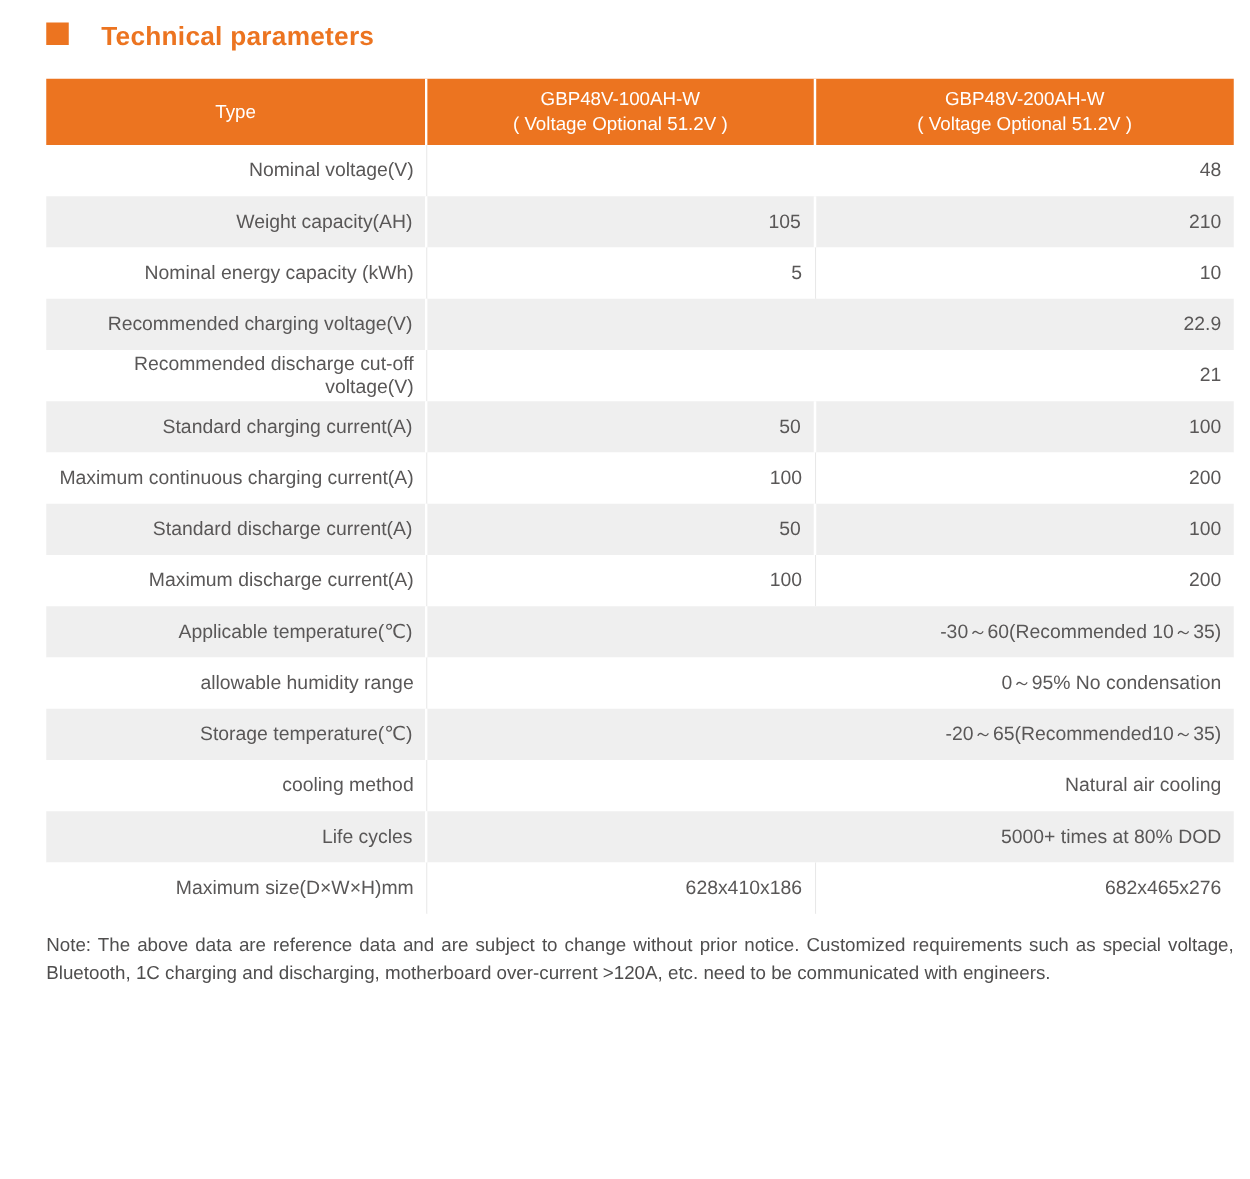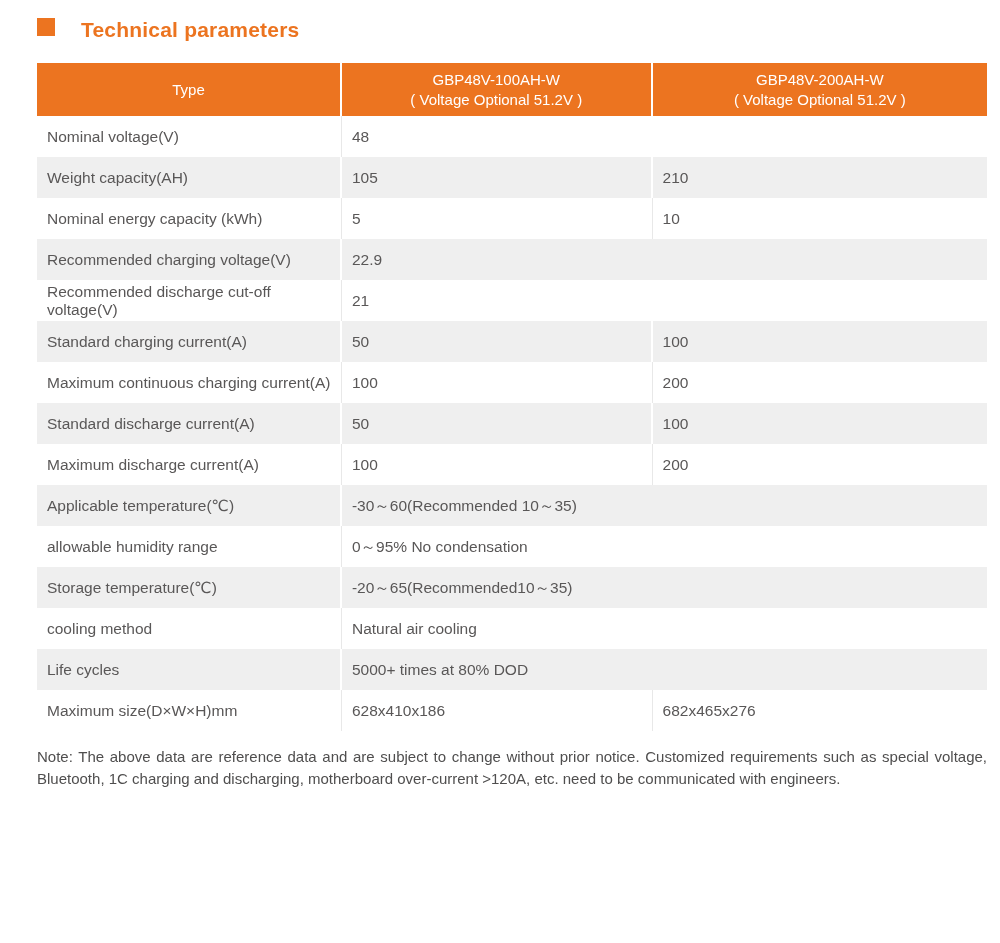--- a/index.html
+++ b/index.html
@@ -35,21 +35,21 @@
     font-size:15px;
     line-height:1.3;
     height:47px;
     padding:3px 4px;
     text-align:center;
     vertical-align:middle;
   }
   thead th:not(:last-child){border-right:2px solid #ffffff;}
 
   tbody td{
-    text-align:left;
+    text-align:right;
     vertical-align:middle;
     font-size:15.5px;
     line-height:1.15;
     height:41px;
     padding:2px 10px;
     color:var(--text);
     box-sizing:border-box;
   }
   tbody tr:nth-child(odd) td{background:#ffffff;}
   tbody tr:nth-child(odd) td:not(:last-child){border-right:1px solid var(--divider);}

